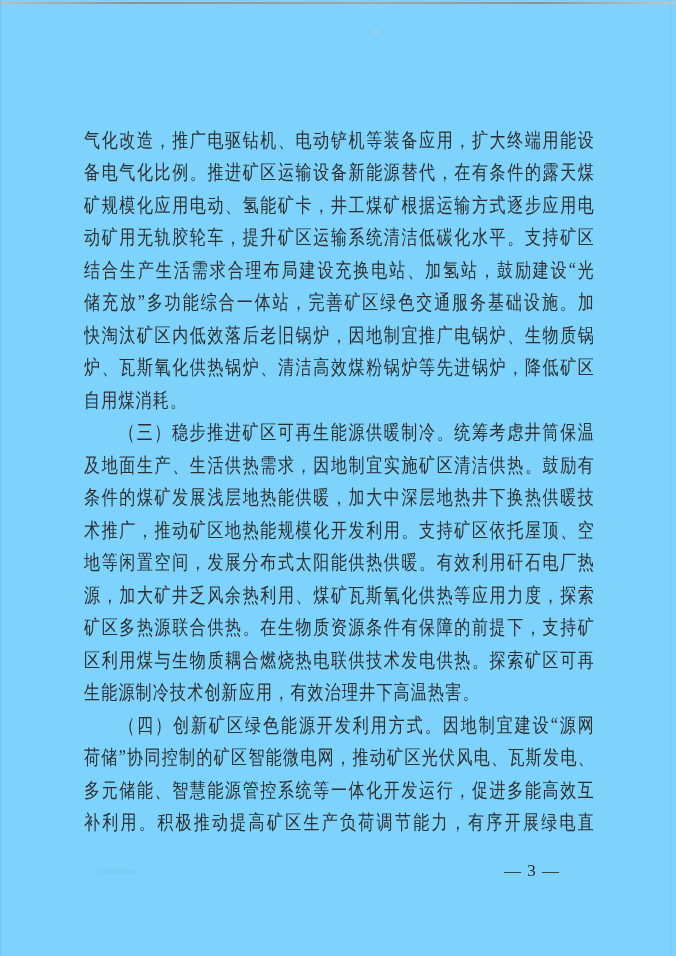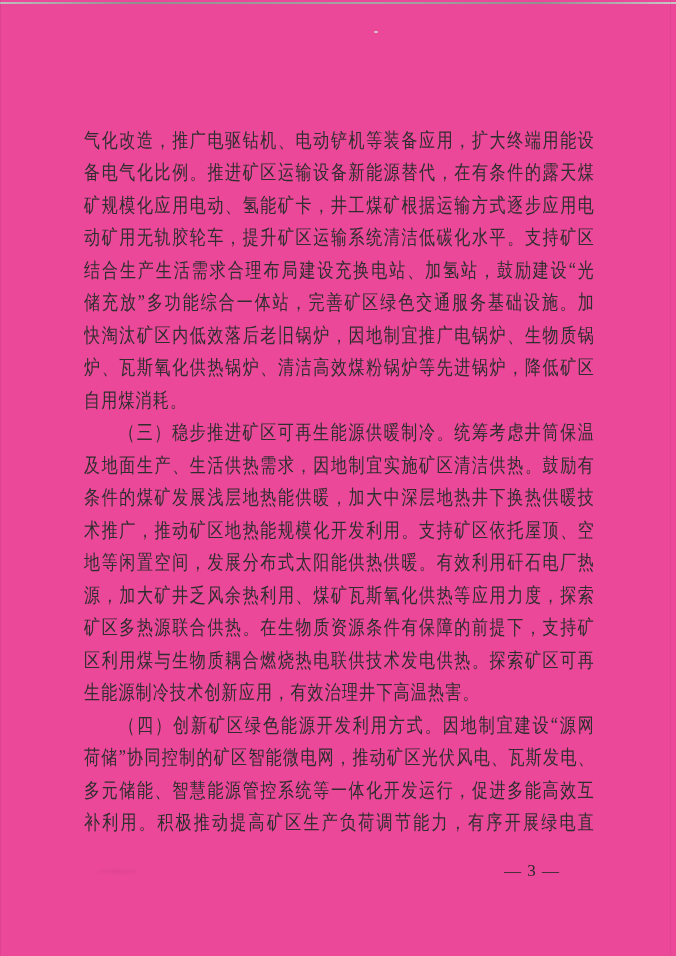--- a/index.html
+++ b/index.html
@@ -10,21 +10,21 @@
     width: 676px;
     height: 956px;
     background: #fdfdfd;
     position: relative;
     overflow: hidden;
     font-family: "Liberation Serif", serif;
   }
   .page {
     position: absolute;
     inset: 0;
-    background: #ec4899;
+    background: #7dd3fc;
   }
   
   .top-edge {
     position: absolute;
     top: 2px;
     left: 0;
     width: 100%;
     height: 2px;
     background: linear-gradient(90deg, #bdbdbd 0%, #8f8f8f 20%, #a5a5a5 55%, #909090 80%, #c6c6c6 100%);
   }

